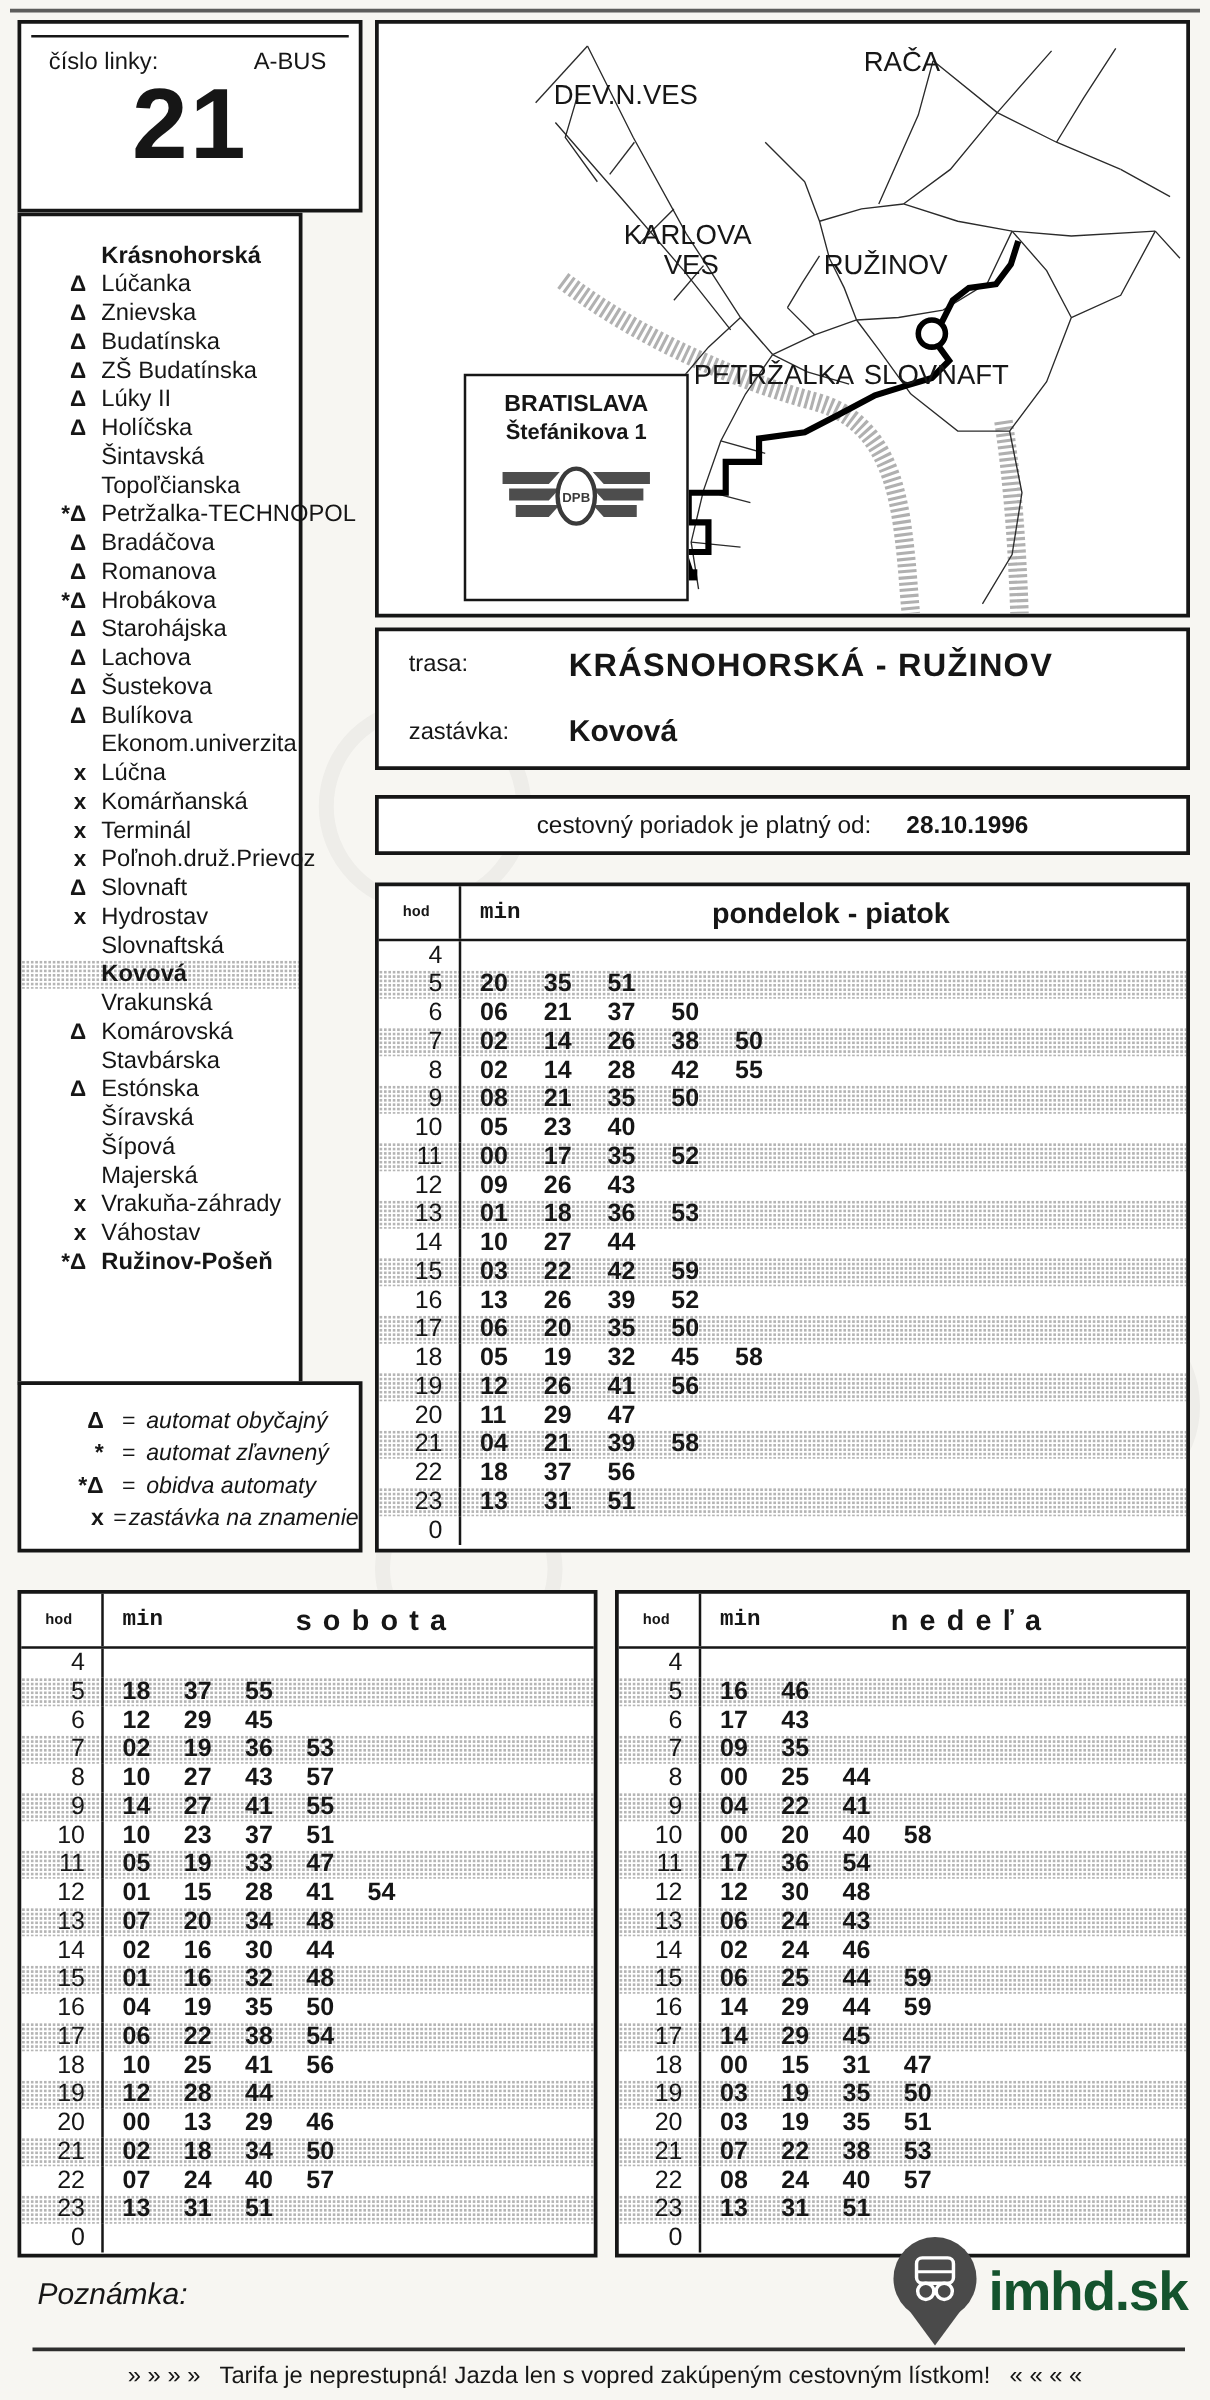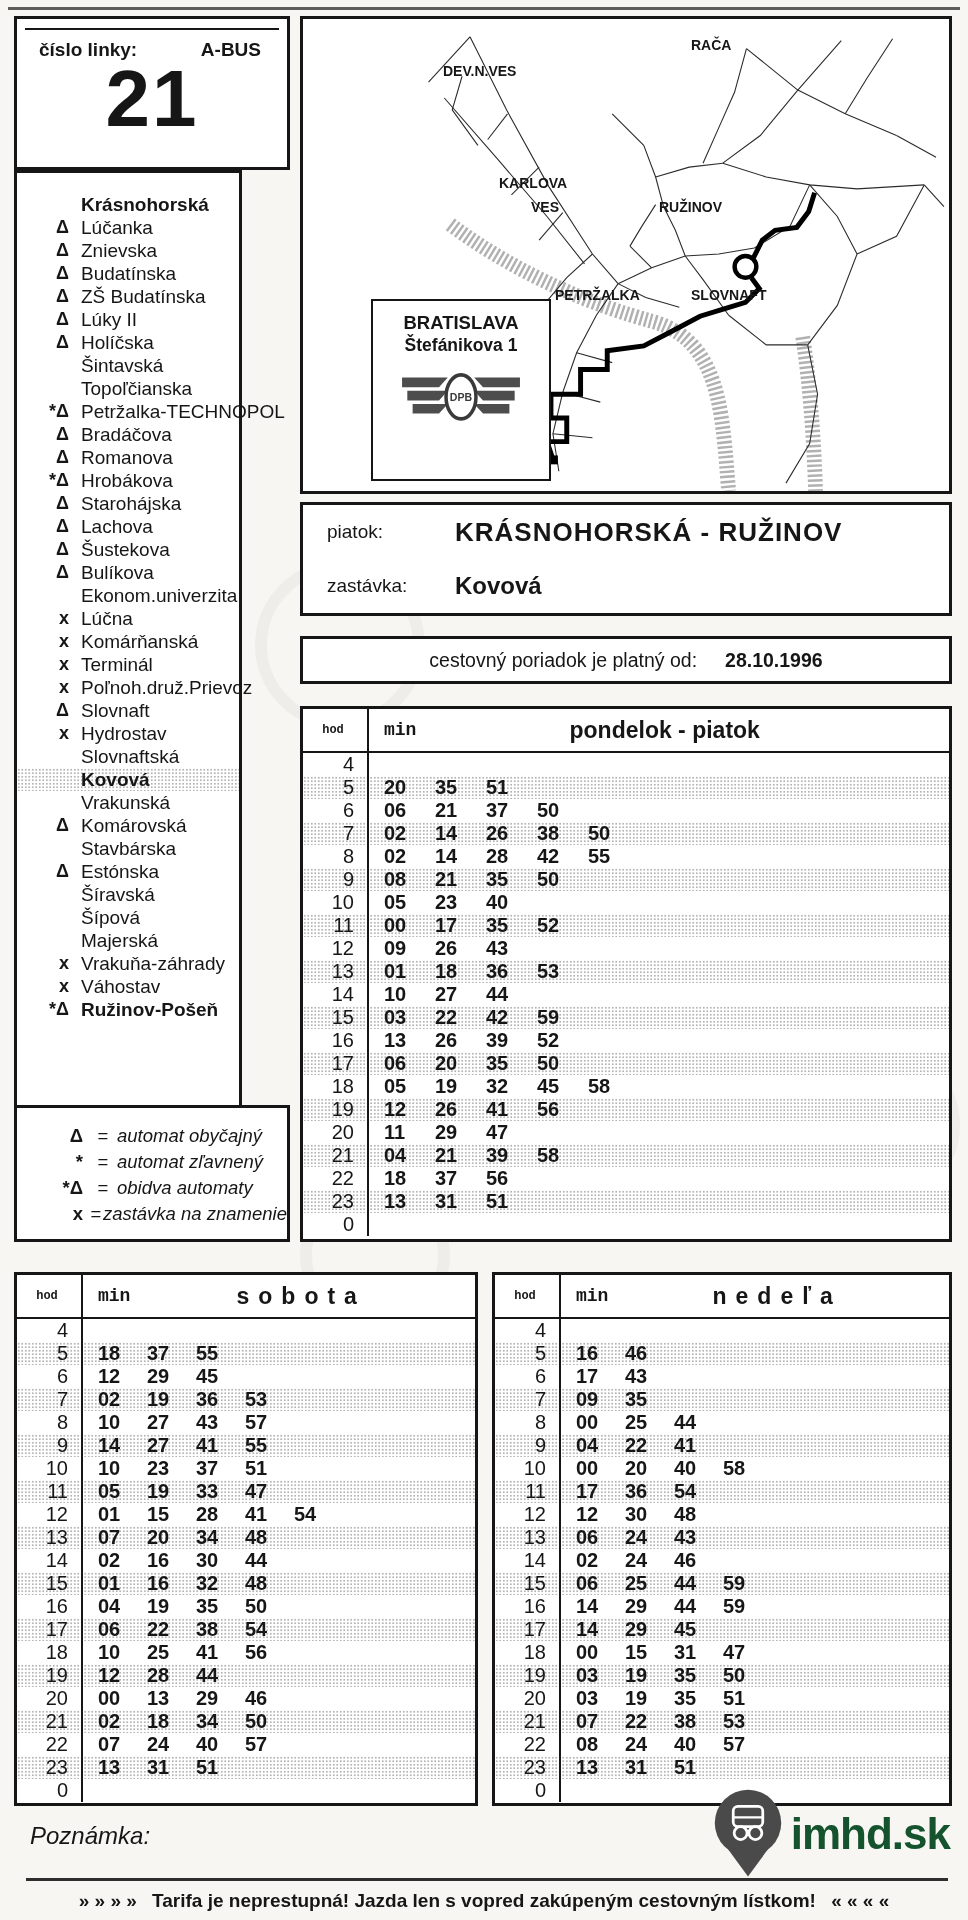--- a/index.html
+++ b/index.html
@@ -18,21 +18,21 @@
   .wm3 { width:150px; height:150px; left:300px; top:1180px; }
   .wm4 { width:230px; height:230px; left:600px; top:1330px; }
   .wm5 { width:170px; height:170px; left:790px; top:1040px; }
 
   .box { position:absolute; background:#fff; border:3px solid #161616; }
 
   
   #header-box { left:14px; top:16px; width:276px; height:154px; }
   .hb-title { text-align:center; font-weight:bold; font-size:21px; letter-spacing:.5px; padding-top:11px; }
   .hb-divider { border-top:2.5px solid #161616; margin:9px 8px 0 8px; }
-  .hb-row { display:flex; justify-content:space-between; padding:9px 26px 0 22px; font-weight:bold; font-size:19px; }
+  .hb-row { display:flex; justify-content:space-between; padding:9px 26px 0 22px; font-weight:normal; font-size:19px; }
   .hb-number { text-align:center; font-weight:bold; font-size:80px; line-height:.95; letter-spacing:2px; }
 
   
   #stops-box { left:14px; top:170px; width:228px; height:938px; }
   #stops-list { padding-top:20px; }
   .stop-row { display:flex; align-items:center; height:23px; font-size:19px; line-height:23px; }
   .stop-sym { flex:0 0 64px; text-align:right; padding-right:12px; font-weight:bold; font-size:18px; }
   .stop-name { white-space:nowrap; }
   .bold { font-weight:bold; }
   .dotted, .shaded, .hl {
@@ -44,21 +44,21 @@
   #legend-box { left:14px; top:1105px; width:276px; height:137px; }
   #legend-list { padding-top:15px; }
   .legend-row { display:flex; align-items:center; height:26px; font-size:18.5px; }
   .lg-sym { flex:0 0 72px; text-align:right; font-weight:bold; padding-right:6px; }
   .lg-eq { width:28px; text-align:center; }
   .lg-text { font-style:italic; white-space:nowrap; }
 
   
   #map-box { left:300px; top:16px; width:652px; height:478px; }
   #map-svg { position:absolute; inset:0; width:100%; height:100%; }
-  .ml { position:absolute; font-weight:bold; font-size:14px; white-space:nowrap; }
+  .ml { position:absolute; font-weight:normal; font-size:22px; white-space:nowrap; }
   .ml-devnves { left:140px; top:44px; }
   .ml-raca { left:388px; top:18px; }
   .ml-karlova { left:196px; top:156px; }
   .ml-ves { left:228px; top:180px; }
   .ml-ruzinov { left:356px; top:180px; }
   .ml-petrzalka { left:252px; top:268px; }
   .ml-slovnaft { left:388px; top:268px; }
   .dpb-box { position:absolute; left:68px; top:280px; width:180px; height:182px;
     border:2.5px solid #161616; background:#fff; text-align:center; padding-top:10px; }
   .dpb-l1 { font-weight:bold; font-size:18.5px; line-height:23px; }
@@ -94,21 +94,21 @@
   .t-row .t-mins { height:100%; }
   .min-cell { width:51px; font-weight:bold; font-size:20px; }
   #saturday-box .min-cell, #sunday-box .min-cell { width:49px; }
 
   
   #note { position:absolute; left:30px; top:1822px; font-style:italic; font-size:24px; }
   #imhd-logo { position:absolute; right:18px; top:1786px; display:flex; align-items:center; gap:4px; }
   #imhd-logo svg { width:78px; height:96px; }
   .imhd-text { font-weight:bold; font-size:44px; color:#14532d; letter-spacing:-1px; }
   #footer-rule { position:absolute; left:26px; right:20px; top:1878px; border:none; border-top:3px solid #2e2e2e; }
-  #tariff { position:absolute; left:0; right:0; top:1890px; text-align:center; font-weight:bold; font-size:19px; }
+  #tariff { position:absolute; left:0; right:0; top:1890px; text-align:center; font-weight:normal; font-size:19px; }
   #tariff span { padding:0 5px; }
 </style>
 </head>
 <body>
 
 <div class="page">
   <div class="scan-top-line"></div>
   <div class="wm wm1"></div>
   <div class="wm wm2"></div>
   <div class="wm wm3"></div>
@@ -360,21 +360,21 @@
           <path d="M130,46 h-40 l10,11 h30 z"></path>
         </g>
         <ellipse cx="75" cy="38" rx="17" ry="25" fill="#ffffff" stroke="#3a3a3a" stroke-width="4"></ellipse>
         <text x="75" y="43" text-anchor="middle" font-size="12" font-weight="bold" fill="#3a3a3a">DPB</text>
       </svg>
     </div>
   </section>
 
   <section class="box" id="route-box">
     <div class="ri-row">
-      <span class="ri-label">piatok:</span>
+      <span class="ri-label">trasa:</span>
       <span class="ri-trasa">KRÁSNOHORSKÁ - RUŽINOV</span>
     </div>
     <div class="ri-row">
       <span class="ri-label">zastávka:</span>
       <span class="ri-zast">Kovová</span>
     </div>
   </section>
 
   <section class="box" id="validity-box">
     <span>cestovný poriadok je platný od:</span>

